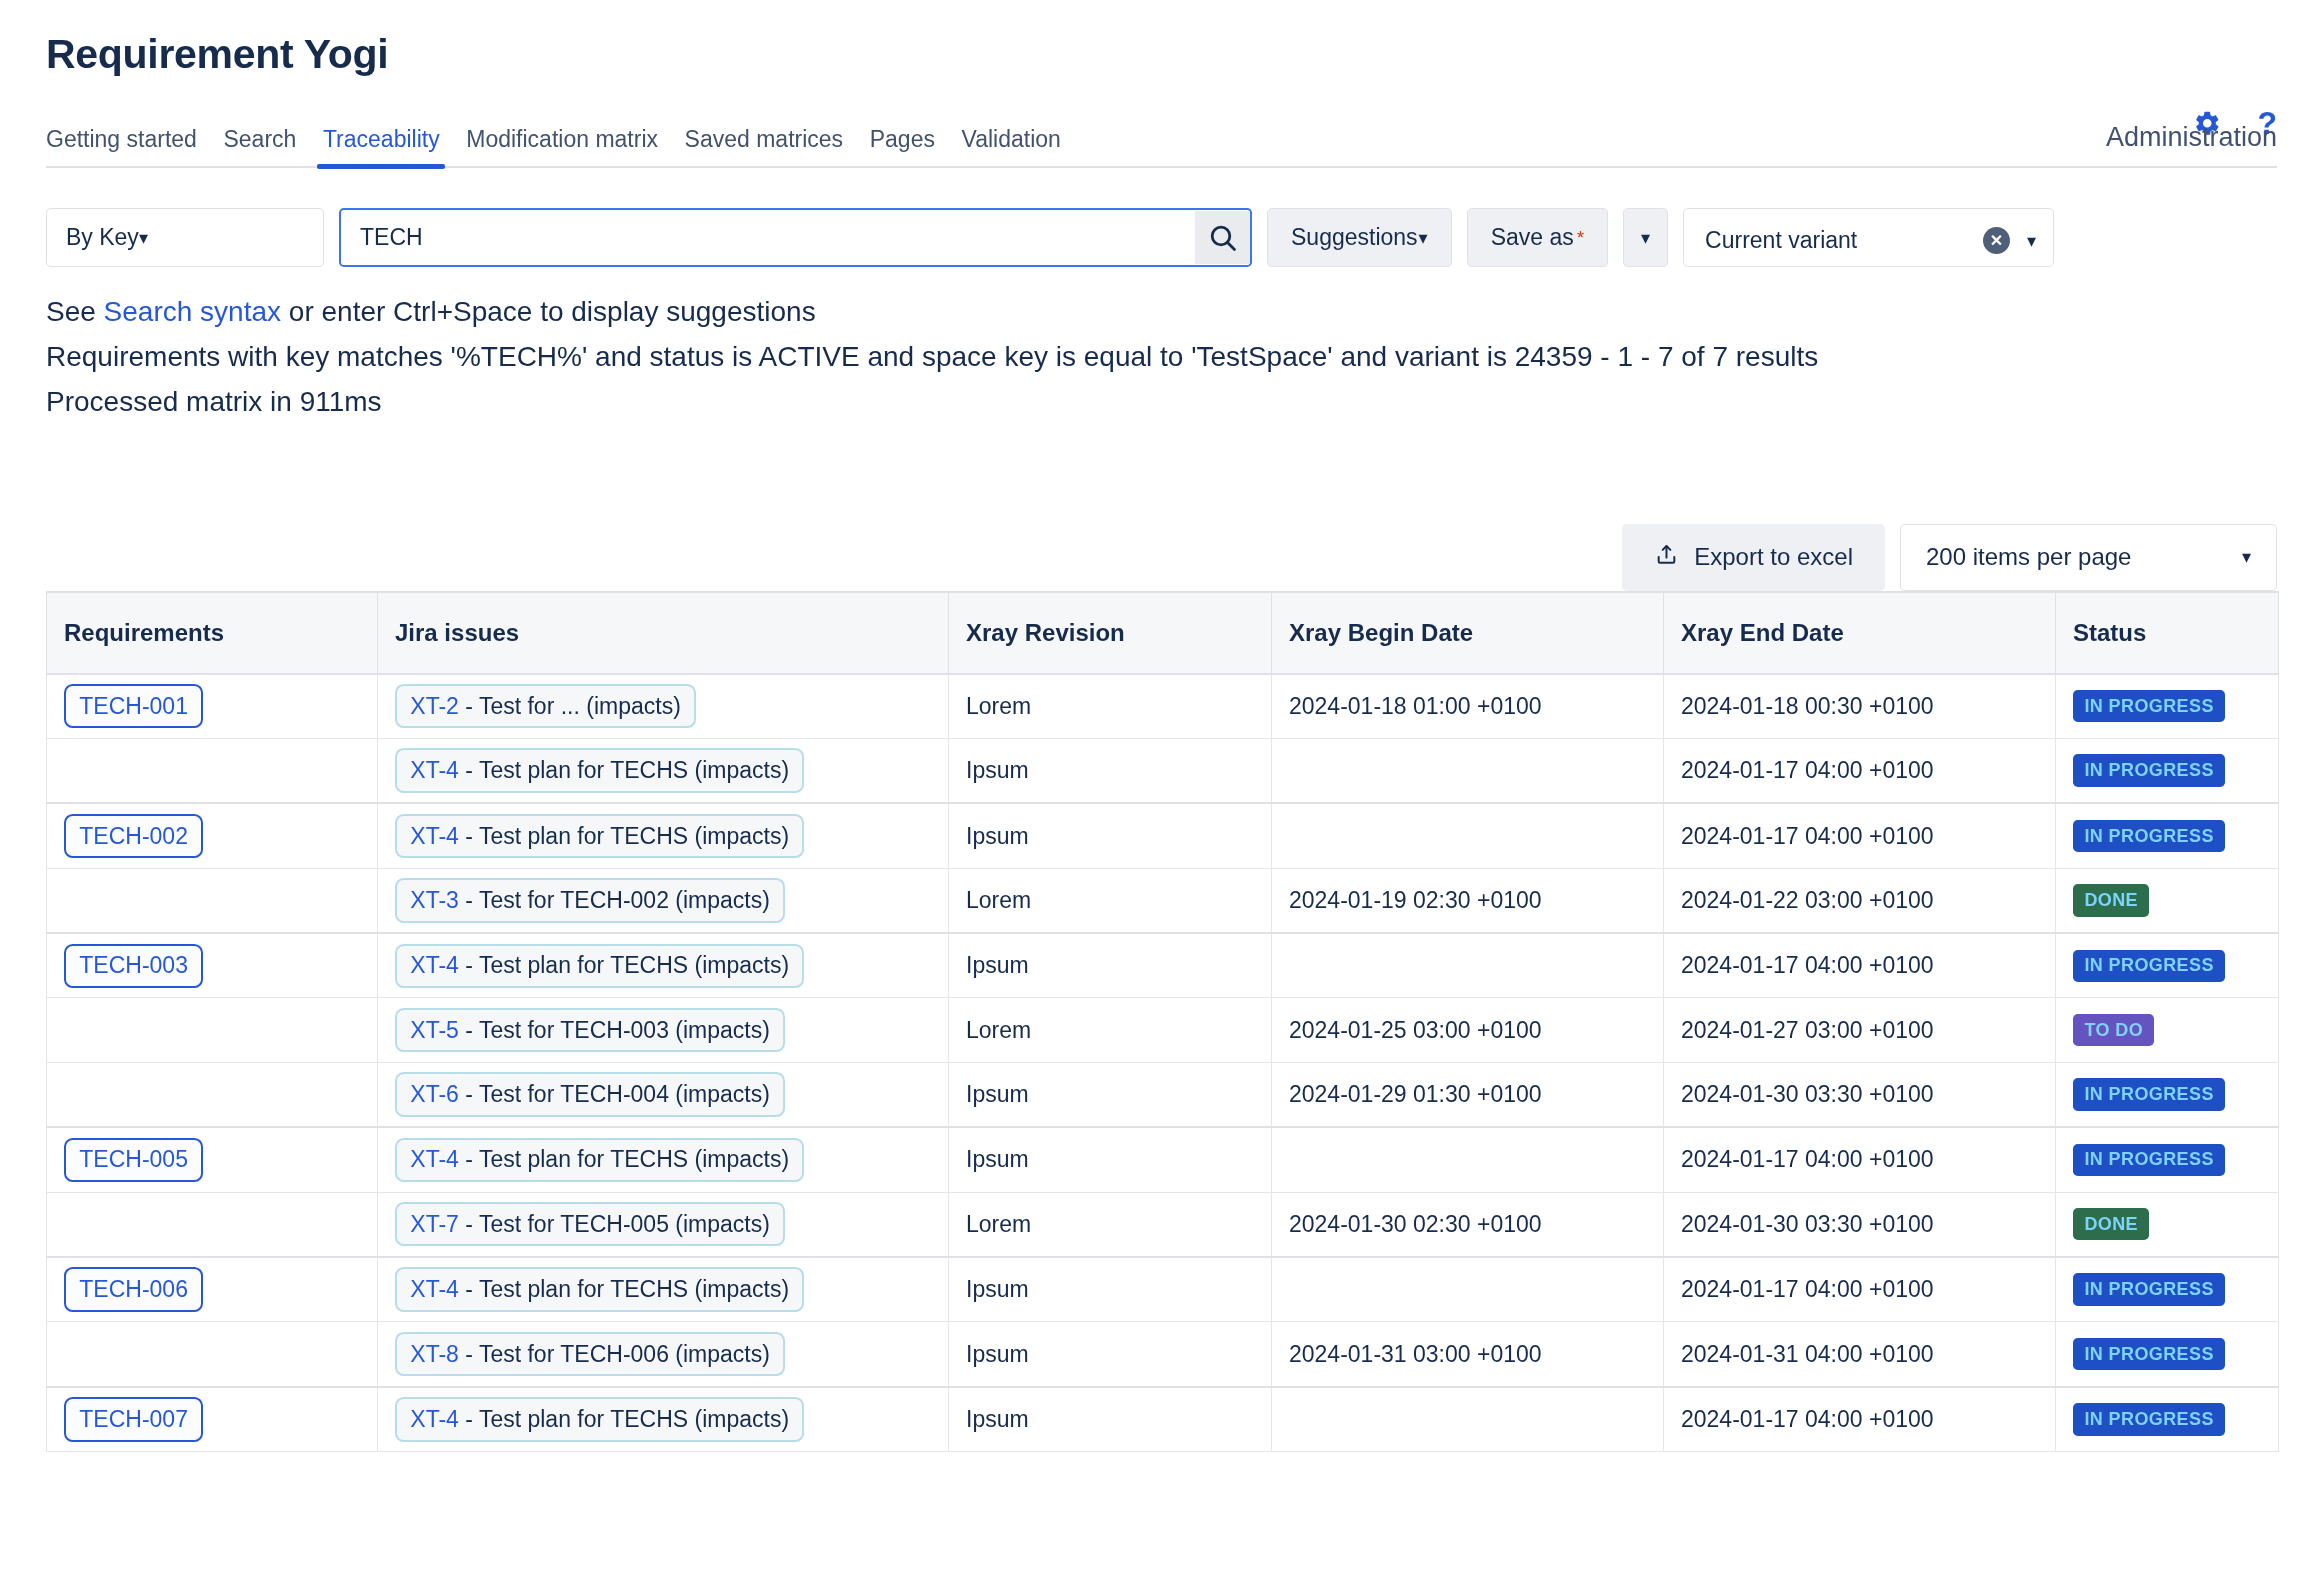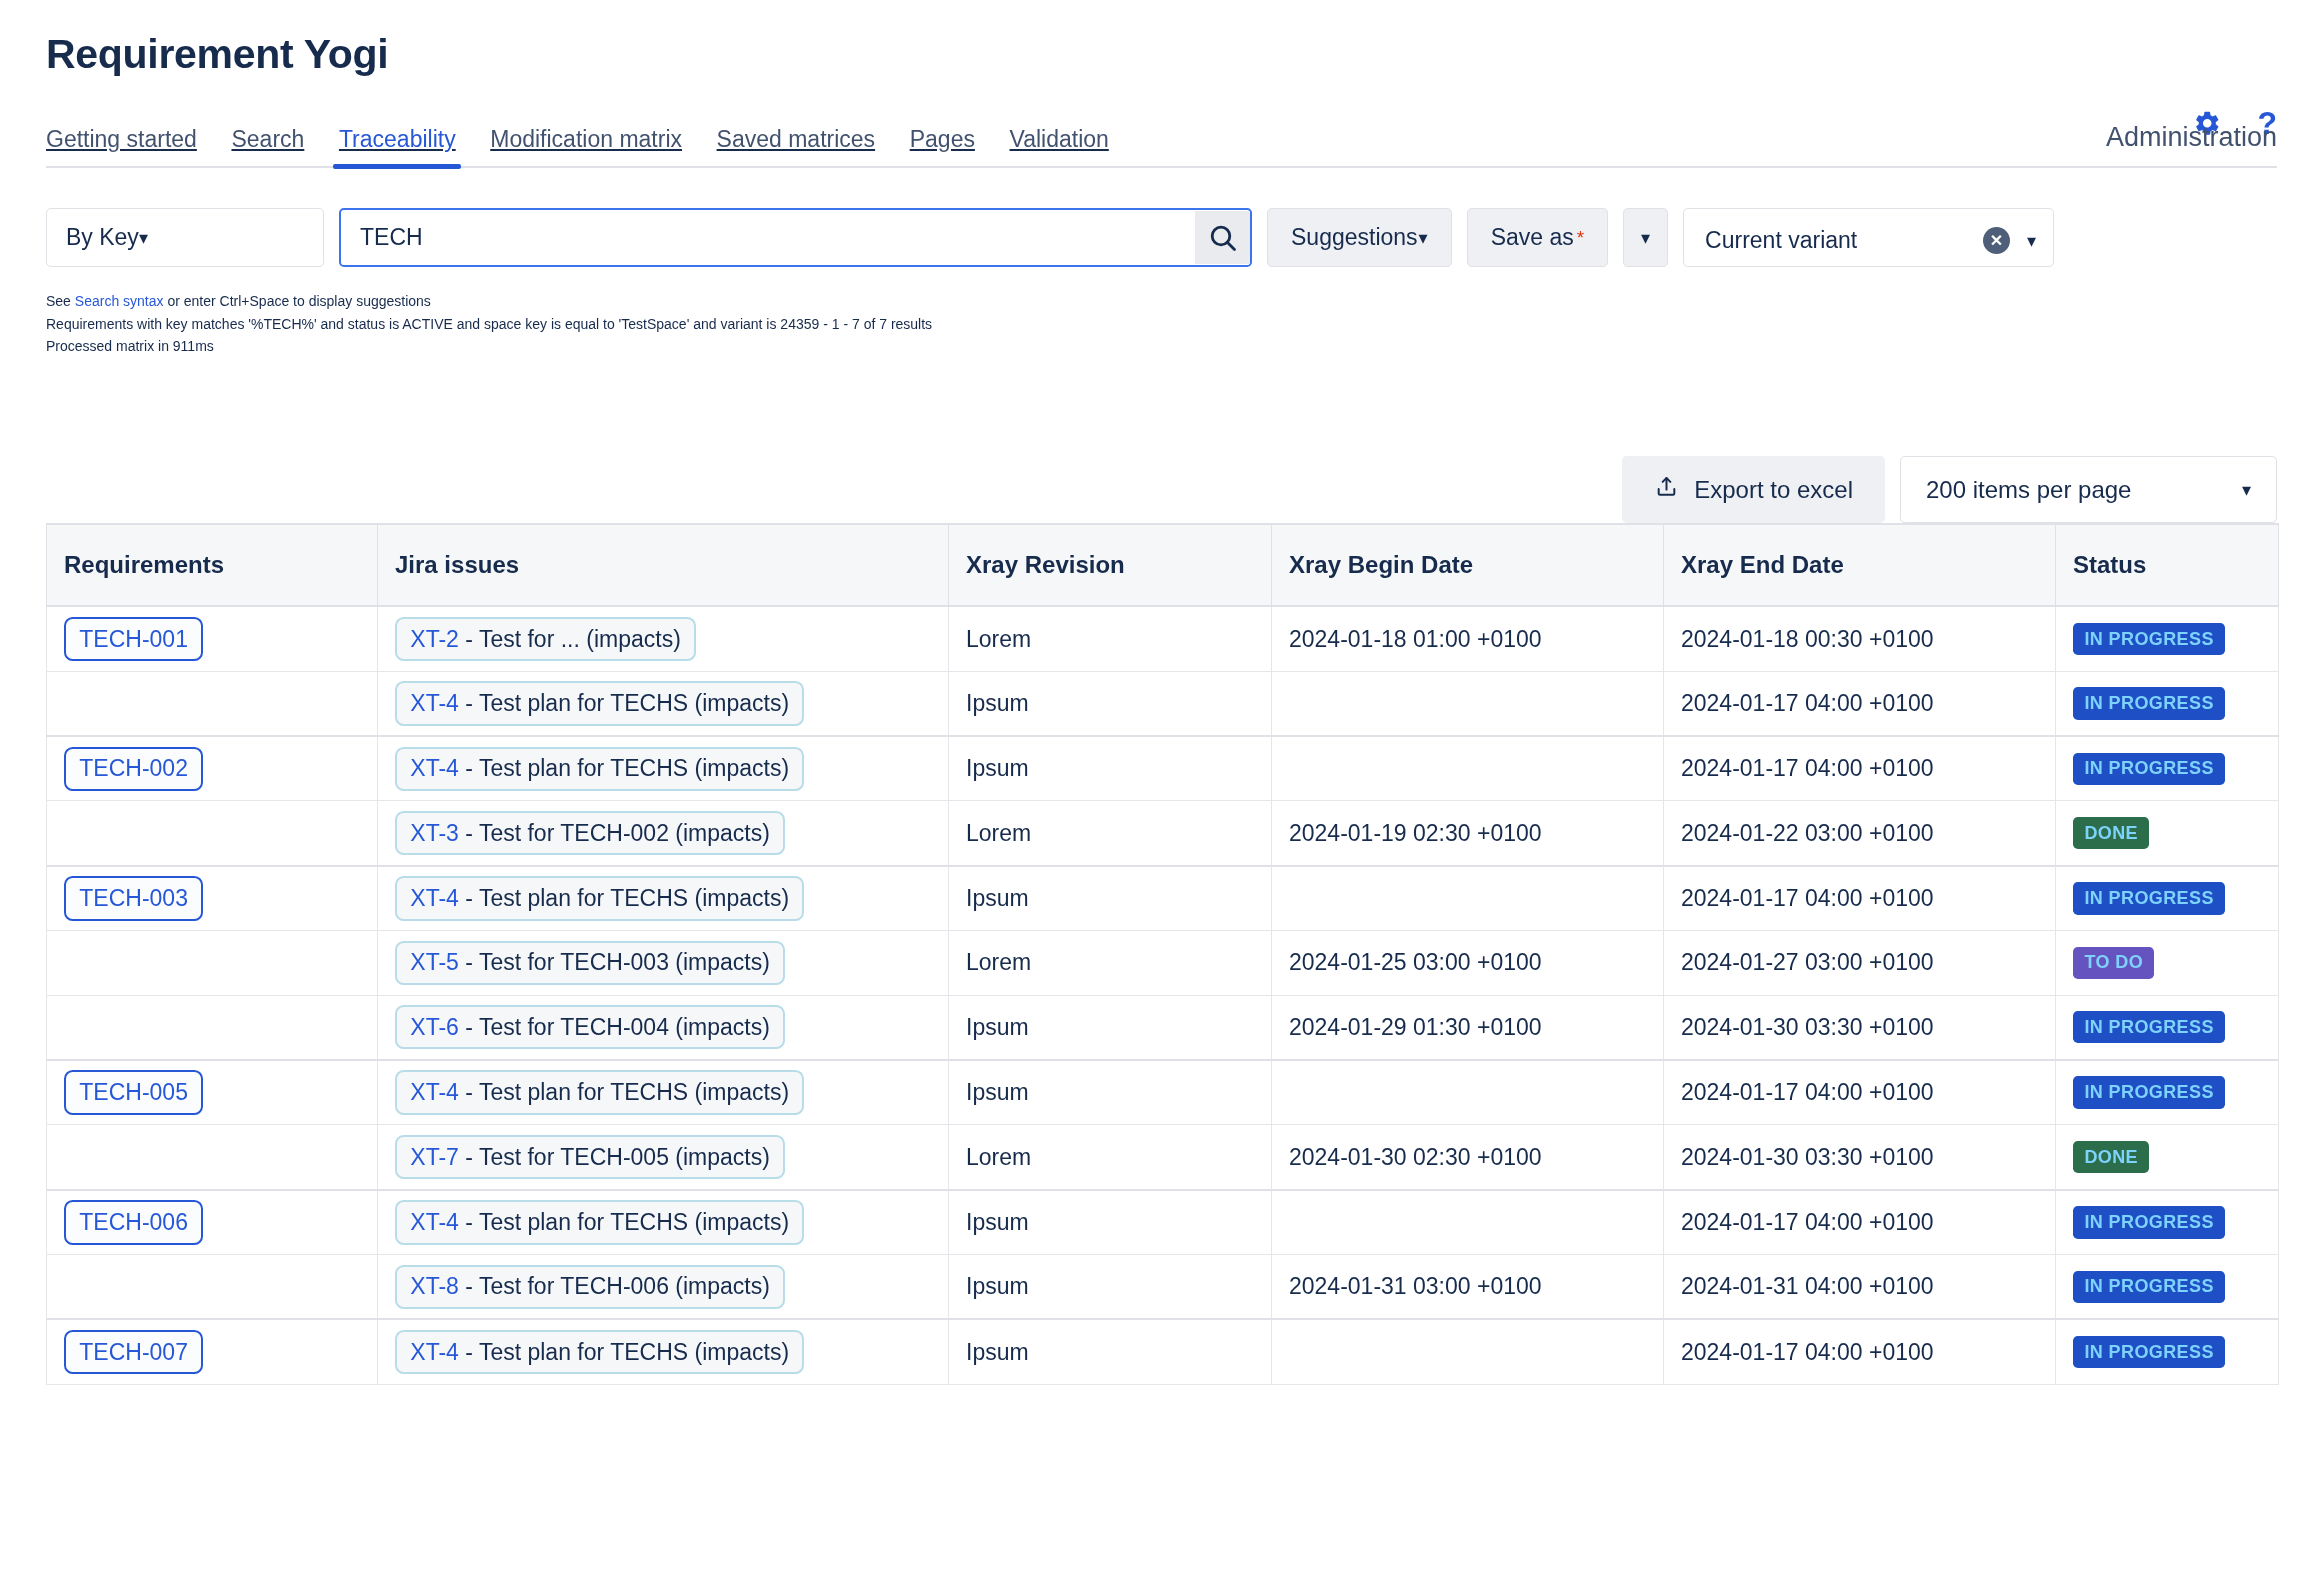--- a/index.html
+++ b/index.html
@@ -47,23 +47,22 @@
   .tabs-wrap {
     position: relative;
     margin-top: 36px;
     border-bottom: 2.9px solid #dfe1e6;
     display: flex;
     align-items: flex-end;
     height: 53px;
   }
   .tabs {
     display: flex;
-    gap: 8px;
+    gap: 0;
     align-items: flex-end;
-    text-decoration: underline;
   }
   .tab {
     font-size: 23px;
     color: #42526e;
     padding: 0 13.3px 13.3px 13.3px;
     cursor: pointer;
     position: relative;
     white-space: nowrap;
     font-weight: 400;
   }
@@ -177,21 +176,21 @@
     display: flex; align-items: center; justify-content: center;
     font-weight: bold;
     cursor: pointer;
   }
   .req-star { color: #de350b; font-size: 19px; vertical-align: super; margin-left: 1.9px; }
   .caret { font-size: 18px; color: #172b4d; }
 
   
   .info-lines { margin-top: 23px; }
   .info-line {
-    font-size: 14px;
+    font-size: 28px;
     color: #172b4d;
     line-height: 1.6;
   }
   .link { color: #2557d6; cursor: pointer; }
 
   
   .toolbar {
     display: flex;
     justify-content: flex-end;
     align-items: stretch;

